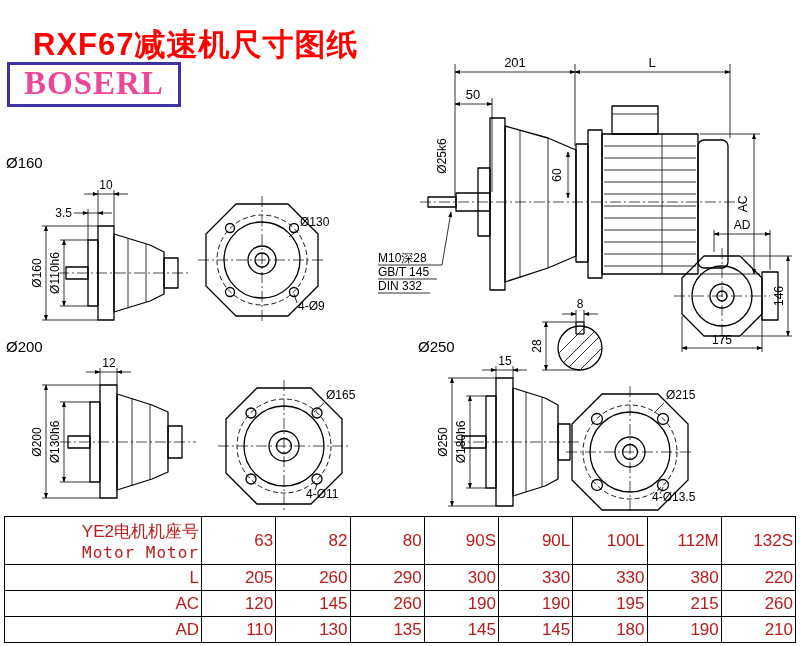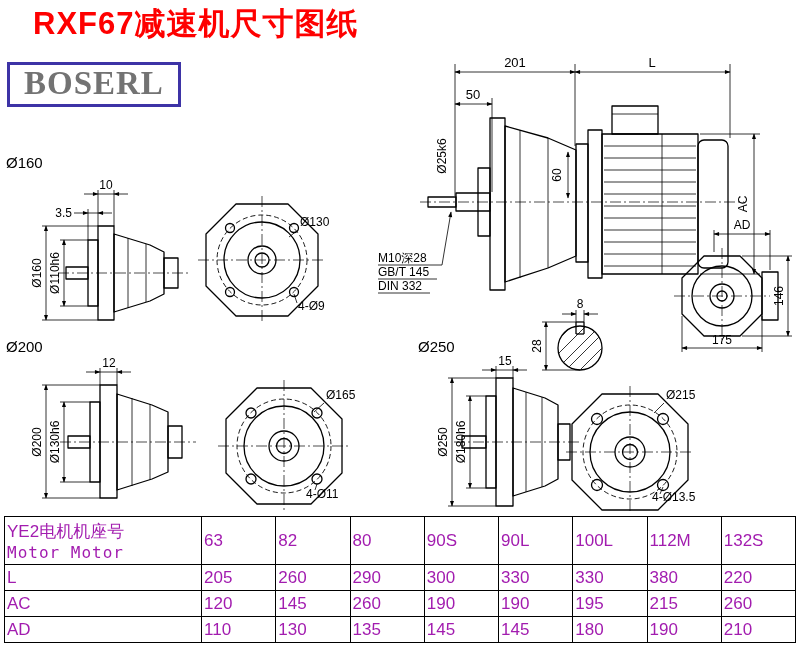--- a/index.html
+++ b/index.html
@@ -1,35 +1,35 @@
 <!DOCTYPE html>
 <html><head>
 <meta charset="utf-8">
 <style>
   * { margin:0; padding:0; box-sizing:border-box; }
   html,body { background:#ffffff; }
   body { width:800px; height:646px; font-family:"Liberation Sans", sans-serif; position:relative; overflow:hidden; }
   .page { position:absolute; left:0; top:0; width:800px; height:646px; background:#fff; }
 
-  .page-title { position:absolute; left:33px; top:3px; font-size:31px; font-weight:bold; color:#fe0000; letter-spacing:1px; white-space:nowrap;text-align:right; }
+  .page-title { position:absolute; left:33px; top:24px; font-size:31px; font-weight:bold; color:#fe0000; letter-spacing:1px; white-space:nowrap;text-align:right; }
   .logo-box { position:absolute; left:7px; top:62px; border:3px solid #3d33a6; padding:0 14px 2px 14px; background:#fff; }
-  .logo-text { font-family:"Liberation Serif", serif; font-size:33px; font-weight:bold; color:#737373; letter-spacing:1px; }
+  .logo-text { font-family:"Liberation Serif", serif; font-size:33px; font-weight:bold; color:#ec4899; letter-spacing:1px; }
 
   svg.drawing { position:absolute; left:0; top:0; }
   svg text { font-family:"Liberation Sans", sans-serif; fill:#000; font-size:12px; }
   svg text.big { font-size:15px; }
   svg text.mid { font-size:13px; }
   .ol   { fill:none; stroke:#000; stroke-width:1.3; stroke-linejoin:round; }
   .thin { fill:none; stroke:#000; stroke-width:0.8; }
   .dim  { fill:none; stroke:#000; stroke-width:0.8; }
   .cl   { fill:none; stroke:#000; stroke-width:0.7; stroke-dasharray:11 3 2 3; }
   .dash { fill:none; stroke:#000; stroke-width:0.9; stroke-dasharray:5 3; }
 
   table.dim-table { position:absolute; left:4px; top:516px; width:792px; border-collapse:collapse; table-layout:fixed; background:#fff; }
-  table.dim-table td { border:1.5px solid #000; text-align:left; vertical-align:middle; font-size:17px; color:#a21caf; padding:0 2px; }
+  table.dim-table td { border:1.5px solid #000; text-align:right; vertical-align:middle; font-size:17px; color:#b91c1c; padding:0 2px; }
   table.dim-table tr.hdr td { height:48px; }
   table.dim-table tr.row td { height:26px; }
   td.col-label { width:197px; }
   .hdr-cn { font-size:17px; }
   .hdr-en { font-family:"DejaVu Sans Mono", monospace; font-size:16px; letter-spacing:1px; }
 </style>
 </head>
 <body>
 
 <div class="page">

